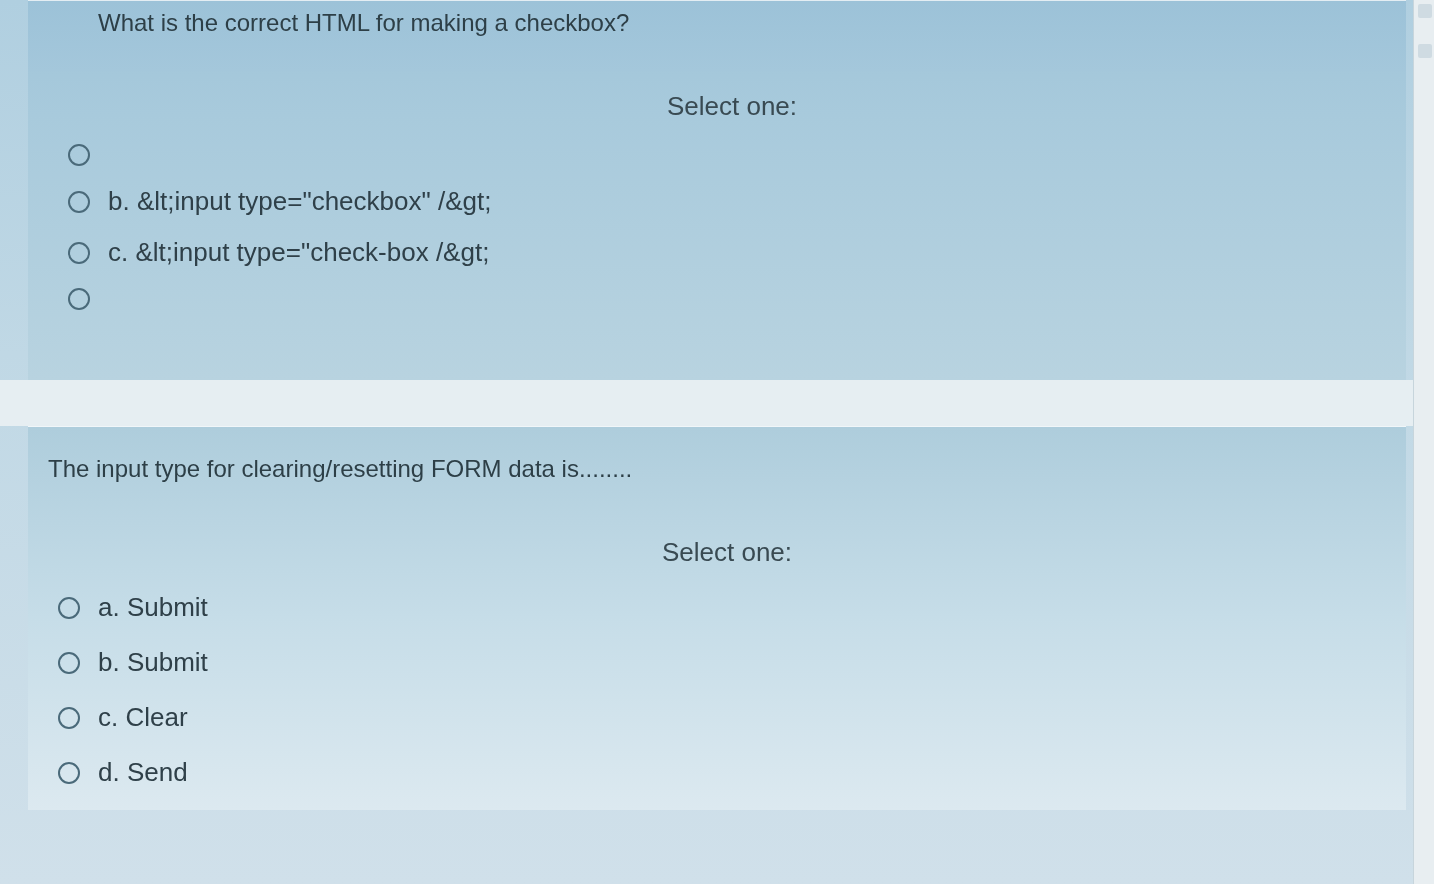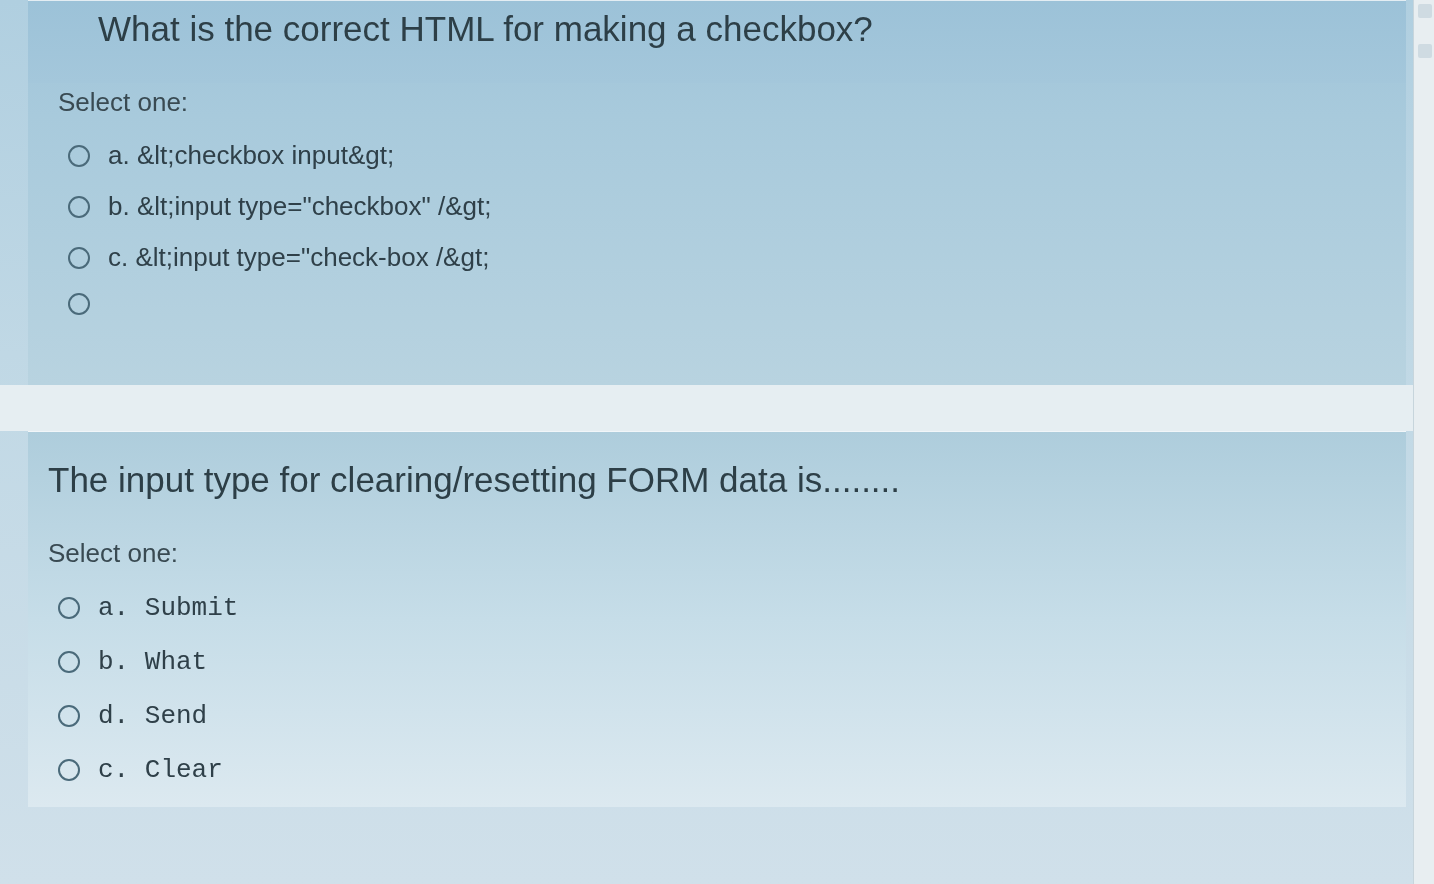--- a/index.html
+++ b/index.html
@@ -27,27 +27,28 @@
     margin: 0 28px 0 28px;
     padding: 0 0 60px 0;
     position: relative;
     background: linear-gradient(180deg, #9fc4d9 0%, #a8cadc 30%, #b8d3e0 100%);
   }
   .q1-head {
     padding: 8px 50px 34px 70px;
     background: linear-gradient(180deg, #9cc2d8 0%, #a4c7db 100%);
   }
   .q-text {
-    font-size: 35px;
+    font-size: 24px;
     color: #2d3f47;
   }
   .prompt {
     font-size: 26px;
     color: #394a52;
-    margin: 4px 0 12px 30px;
+    margin: 20px 0 12px 30px;
+    text-align: center;
   }
   .options {
     margin-left: 40px;
   }
   .opt-row {
     display: flex;
     align-items: center;
     padding: 10px 0 10px 0;
   }
   .radio {
@@ -75,21 +76,20 @@
     background: linear-gradient(180deg, #aecddc 0%, #c6dde8 50%, #dce9f0 100%);
   }
   .q2-head {
     padding: 28px 70px 34px 20px;
   }
   .q2 .prompt {
     margin-left: 20px;
   }
   .q2 .options {
     margin-left: 30px;
-    font-family: Liberation Mono, monospace;
   }
   .q2 .opt-row {
     padding: 12px 0;
   }
   .rightbar {
     position: absolute;
     right: 0;
     top: 0;
     width: 20px;
     height: 884px;
@@ -111,21 +111,20 @@
 <div class="page">
 
   <div class="q-card q1">
     <div class="q1-head">
       <div class="q-text">What is the correct HTML for making a checkbox?</div>
     </div>
     <div class="prompt">Select one:</div>
     <div class="options">
       <div class="opt-row">
         <span class="radio"></span>
-        <span class="opt-label">a. &amp;lt;checkbox input&amp;gt;</span>
       </div>
       <div class="opt-row">
         <span class="radio"></span>
         <span class="opt-label">b. &amp;lt;input type="checkbox" /&amp;gt;</span>
       </div>
       <div class="opt-row">
         <span class="radio"></span>
         <span class="opt-label">c. &amp;lt;input type="check-box /&amp;gt;</span>
       </div>
       <div class="opt-row">
@@ -141,29 +140,29 @@
       <div class="q-text">The input type for clearing/resetting FORM data is........</div>
     </div>
     <div class="prompt">Select one:</div>
     <div class="options">
       <div class="opt-row">
         <span class="radio"></span>
         <span class="opt-label">a. Submit</span>
       </div>
       <div class="opt-row">
         <span class="radio"></span>
-        <span class="opt-label">b. What</span>
+        <span class="opt-label">b. Submit</span>
+      </div>
+      <div class="opt-row">
+        <span class="radio"></span>
+        <span class="opt-label">c. Clear</span>
       </div>
       <div class="opt-row">
         <span class="radio"></span>
         <span class="opt-label">d. Send</span>
-      </div>
-      <div class="opt-row">
-        <span class="radio"></span>
-        <span class="opt-label">c. Clear</span>
       </div>
     </div>
   </div>
 
   <div class="rightbar">
     <div class="rb-dot" style="top:4px"></div>
     <div class="rb-dot" style="top:44px"></div>
   </div>
 
 </div>

